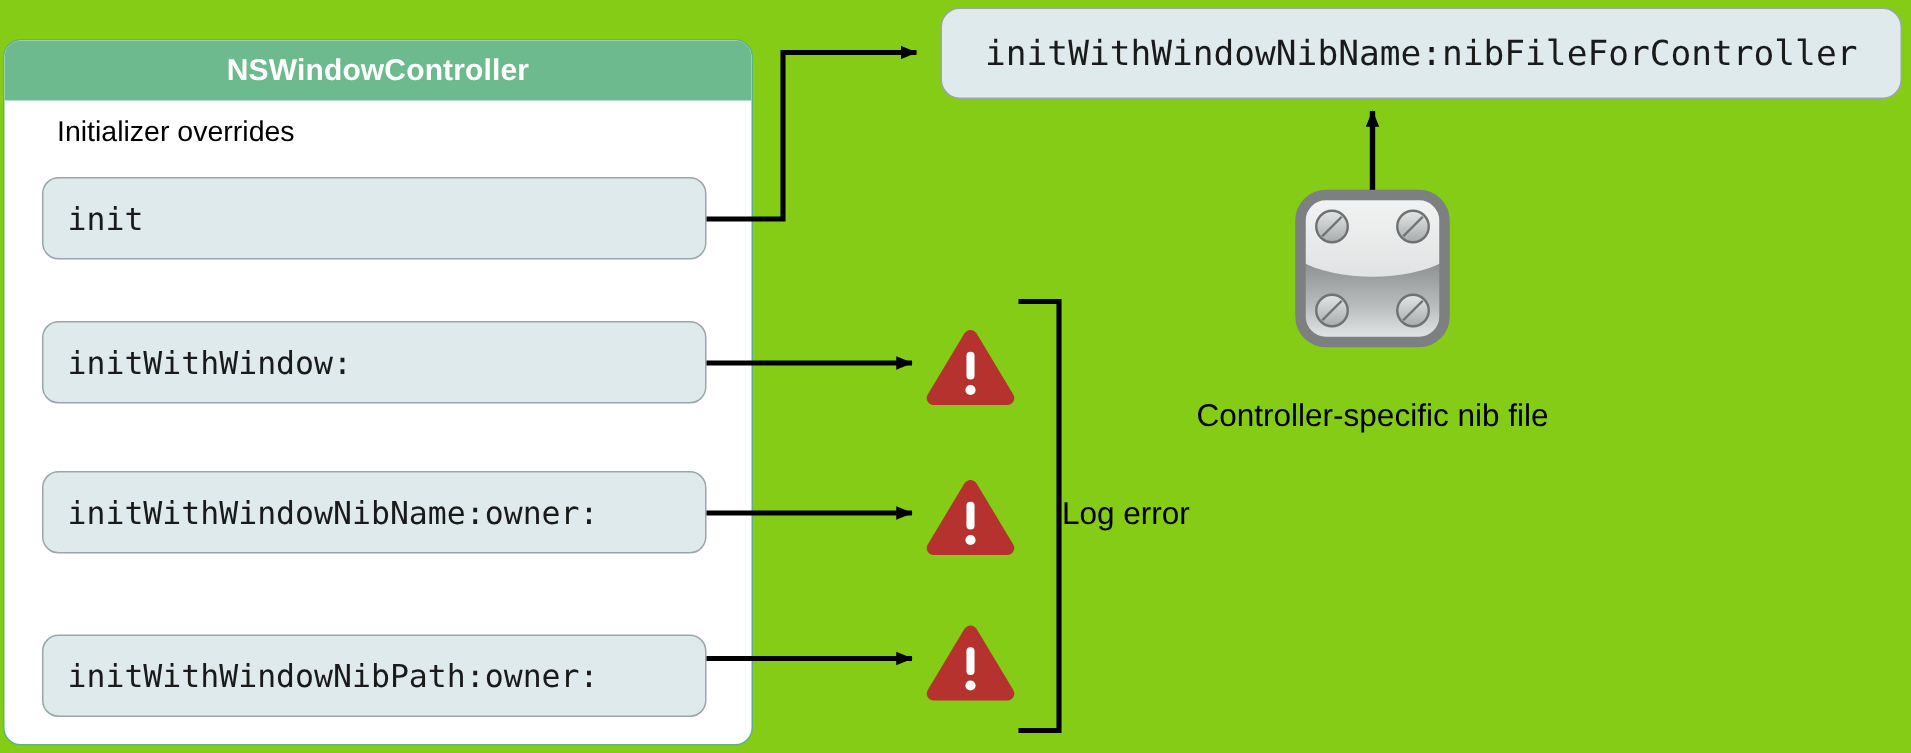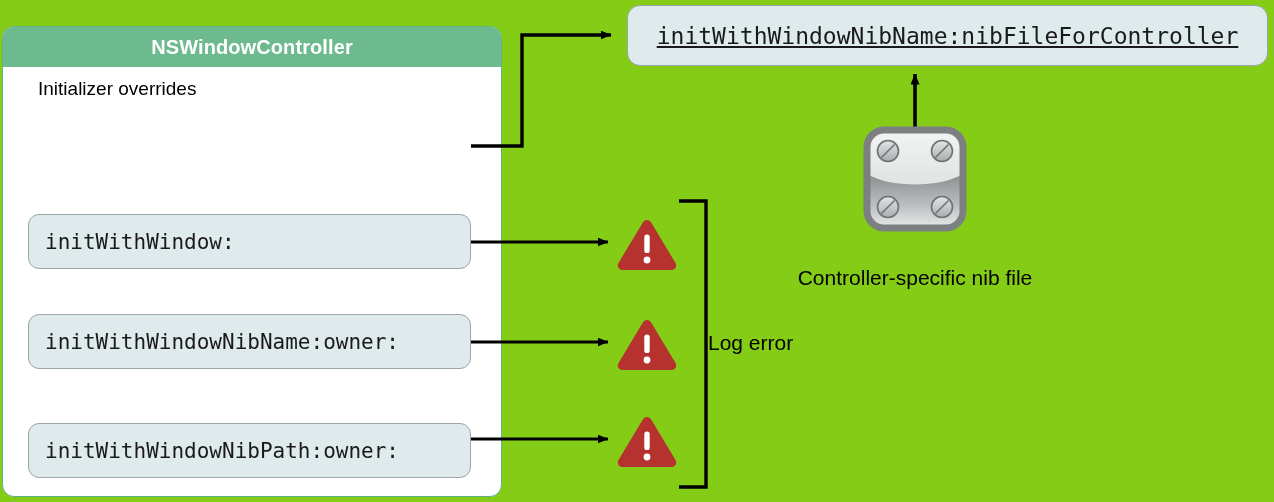--- a/index.html
+++ b/index.html
@@ -86,21 +86,20 @@
     background: #dfeaec;
     border: 1.4px solid #9aa6a9;
     border-radius: 13px;
     display: flex;
     align-items: center;
     justify-content: center;
     font-family: "DejaVu Sans Mono", "Liberation Mono", monospace;
     font-size: 23px;
     color: #1a1a1a;
     white-space: nowrap;
-    text-decoration: underline;
   }
 
   
   .overlay {
     position: absolute;
     left: 0;
     top: 0;
     width: 1274px;
     height: 502px;
     pointer-events: none;
@@ -149,20 +148,21 @@
 <body>
 
 <div id="canvas">
 
   <div class="class-box">
     <div class="class-header">NSWindowController</div>
   </div>
 
   <div class="section-label">Initializer overrides</div>
 
+  <div class="method-box m1">init</div>
   <div class="method-box m3">initWithWindowNibName:owner:</div>
   <div class="method-box m2">initWithWindow:</div>
   <div class="method-box m4">initWithWindowNibPath:owner:</div>
 
   <div class="nib-box">initWithWindowNibName:nibFileForController</div>
 
   <svg class="overlay" viewBox="0 0 1274 502">
     <defs>
       <marker id="arrowR" markerWidth="11" markerHeight="9" refX="10.5" refY="4.5" orient="auto" markerUnits="userSpaceOnUse">
         <path d="M0,0 L11,4.5 L0,9 z" fill="#000000"></path>

